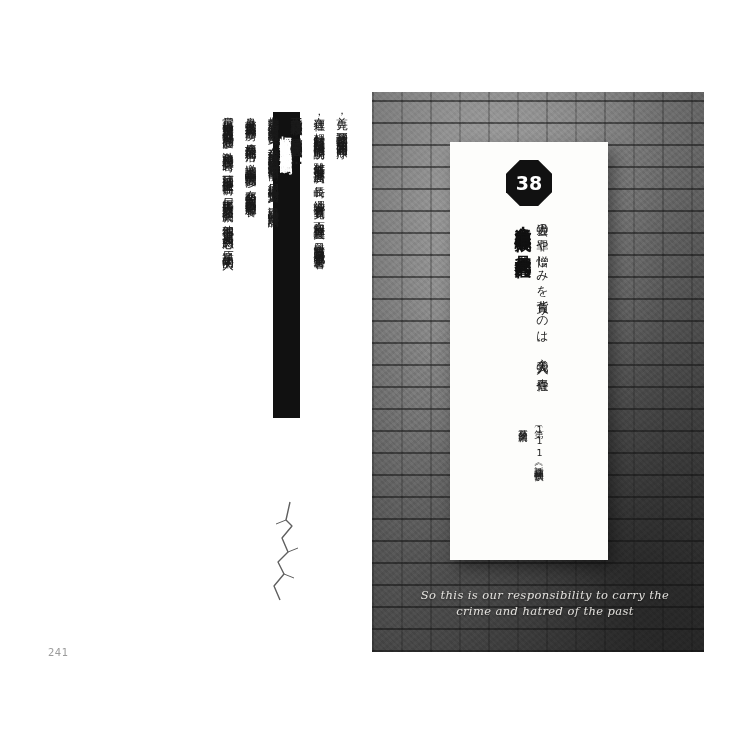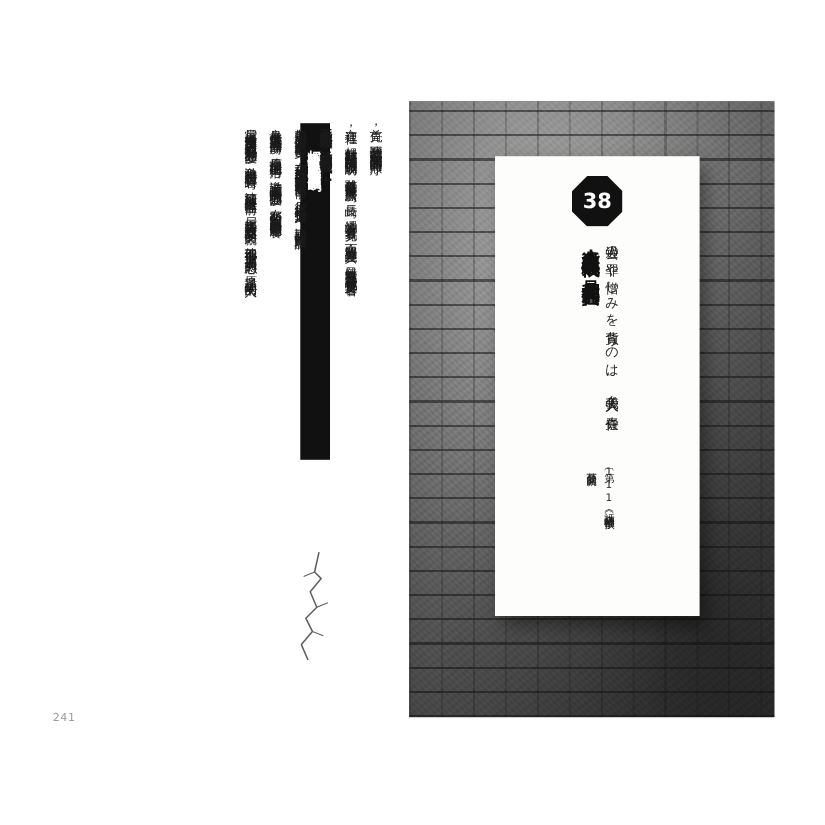--- a/index.html
+++ b/index.html
@@ -152,21 +152,21 @@
     position: absolute;
     inset: 0;
     background: radial-gradient(ellipse at 45% 40%, rgba(0,0,0,0) 35%, rgba(0,0,0,0.35) 100%);
   }
 
   
   .paper {
     position: absolute;
     left: 78px;
     top: 50px;
-    width: 186px;
+    width: 158px;
     height: 418px;
     background: #fdfdfb;
     box-shadow: 6px 8px 16px rgba(0,0,0,0.45);
   }
 
   
   .chapter-badge {
     position: absolute;
     left: 50%;
     transform: translateX(-50%);
@@ -298,15 +298,16 @@
         <div class="ch-line main">背負過去的罪惡與仇恨，是我們大人的責任</div>
         <div class="ch-line sub">過去の罪や憎しみを背負うのは、我々大人の責任や</div>
       </div>
 
       <div class="attrib-area">
         <div class="attrib">莎夏的父親</div>
         <div class="attrib">〔第111話《森林裡的孩子》〕</div>
       </div>
     </div>
 
+    <div class="eng-caption">So this is our responsibility to carry the crime and hatred of the past</div>
   </div>
 
 </div>
 
 </body></html>

